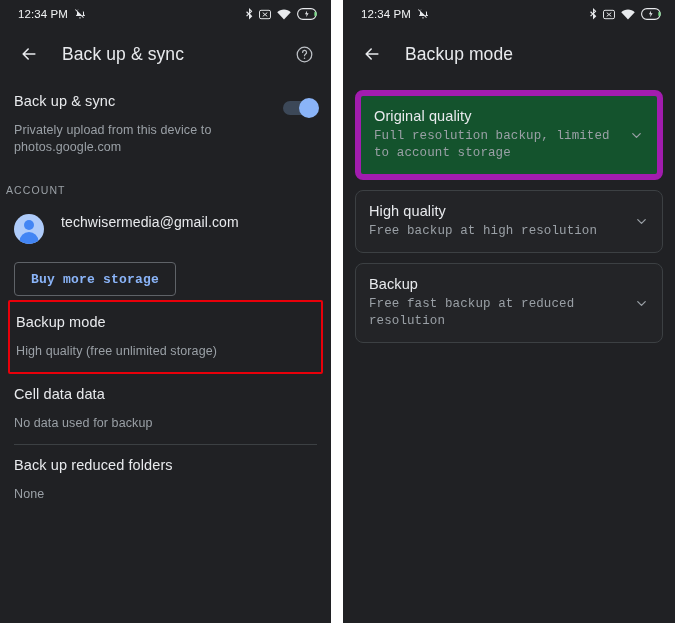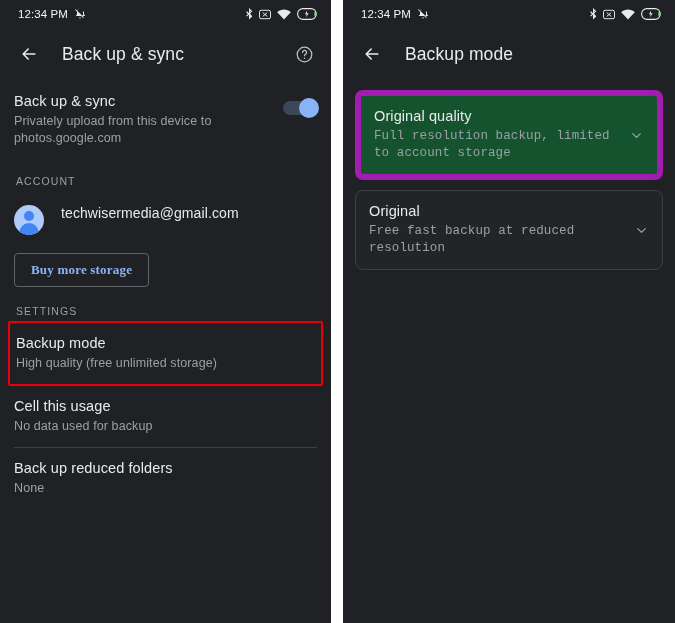--- a/index.html
+++ b/index.html
@@ -75,21 +75,21 @@
   .row-title {
     font-size: 14.5px;
     color: #e8eaed;
     line-height: 19px;
     letter-spacing: .1px;
   }
   .row-sub {
     font-size: 12.5px;
     color: #9aa0a6;
     line-height: 17px;
-    margin-top: 2px;
+    margin-top: 11px;
     letter-spacing: .1px;
   }
   .switch {
     position: relative;
     width: 34px; height: 14px;
     border-radius: 7px;
     background: #3c4858;
     margin-top: 9px;
     flex: 0 0 auto;
   }
@@ -98,21 +98,21 @@
     top: -3px; right: -2px;
     width: 20px; height: 20px;
     border-radius: 50%;
     background: #8ab4f8;
   }
 
   .section-label {
     font-size: 10.5px;
     color: #9aa0a6;
     letter-spacing: 1.1px;
-    padding: 18px 14px 0 16px;
+    padding: 18px 14px 0 6px;
     text-transform: uppercase;
   }
 
   .account-row {
     display: flex;
     align-items: flex-start;
     padding: 18px 14px 0 14px;
   }
   .avatar {
     width: 30px; height: 30px;
@@ -151,21 +151,21 @@
     align-items: center;
     justify-content: center;
     height: 34px;
     padding: 0 16px;
     border: 1px solid #5f6368;
     border-radius: 4px;
     background: transparent;
     color: #8ab4f8;
     font-size: 13px;
     font-weight: bold;
-    font-family: Liberation Serif, serif;
+    font-family: Liberation Mono, monospace;
     letter-spacing: .2px;
     cursor: pointer;
   }
 
   .settings-list { margin-top: 4px; }
   .setting-row {
     position: relative;
     padding: 11px 14px 12px 14px;
   }
   .setting-row.highlight {
@@ -295,31 +295,30 @@
           <div class="head"></div>
           <div class="body"></div>
         </div>
         <div class="account-email">techwisermedia@gmail.com</div>
       </div>
 
       <div class="storage-btn-wrap">
         <button class="storage-btn">Buy more storage</button>
       </div>
 
-      <div class="section-label">SETTINGS</div>
 
       <div class="settings-list">
 
         <div class="setting-row highlight">
           <div class="row-title">Backup mode</div>
           <div class="row-sub">High quality (free unlimited storage)</div>
         </div>
 
         <div class="setting-row">
-          <div class="row-title">Cell this usage</div>
+          <div class="row-title">Cell data data</div>
           <div class="row-sub">No data used for backup</div>
         </div>
 
         <div class="divider"></div>
 
         <div class="setting-row">
           <div class="row-title">Back up reduced folders</div>
           <div class="row-sub">None</div>
         </div>
 
@@ -380,23 +379,32 @@
       <div class="option-card selected">
         <div class="opt-title">Original quality</div>
         <div class="opt-sub">Full resolution backup, limited to account storage</div>
         <span class="chev">
           <svg width="15" height="15" viewBox="0 0 24 24" fill="none" stroke="#9aa0a6" stroke-width="2" stroke-linecap="round" stroke-linejoin="round">
             <path d="M6 9l6 6 6-6"></path>
           </svg>
         </span>
       </div>
 
-
       <div class="option-card">
-        <div class="opt-title">Original</div>
+        <div class="opt-title">High quality</div>
+        <div class="opt-sub">Free backup at high resolution</div>
+        <span class="chev">
+          <svg width="15" height="15" viewBox="0 0 24 24" fill="none" stroke="#9aa0a6" stroke-width="2" stroke-linecap="round" stroke-linejoin="round">
+            <path d="M6 9l6 6 6-6"></path>
+          </svg>
+        </span>
+      </div>
+
+      <div class="option-card">
+        <div class="opt-title">Backup</div>
         <div class="opt-sub">Free fast backup at reduced resolution</div>
         <span class="chev">
           <svg width="15" height="15" viewBox="0 0 24 24" fill="none" stroke="#9aa0a6" stroke-width="2" stroke-linecap="round" stroke-linejoin="round">
             <path d="M6 9l6 6 6-6"></path>
           </svg>
         </span>
       </div>
 
     </div>
   </div>

